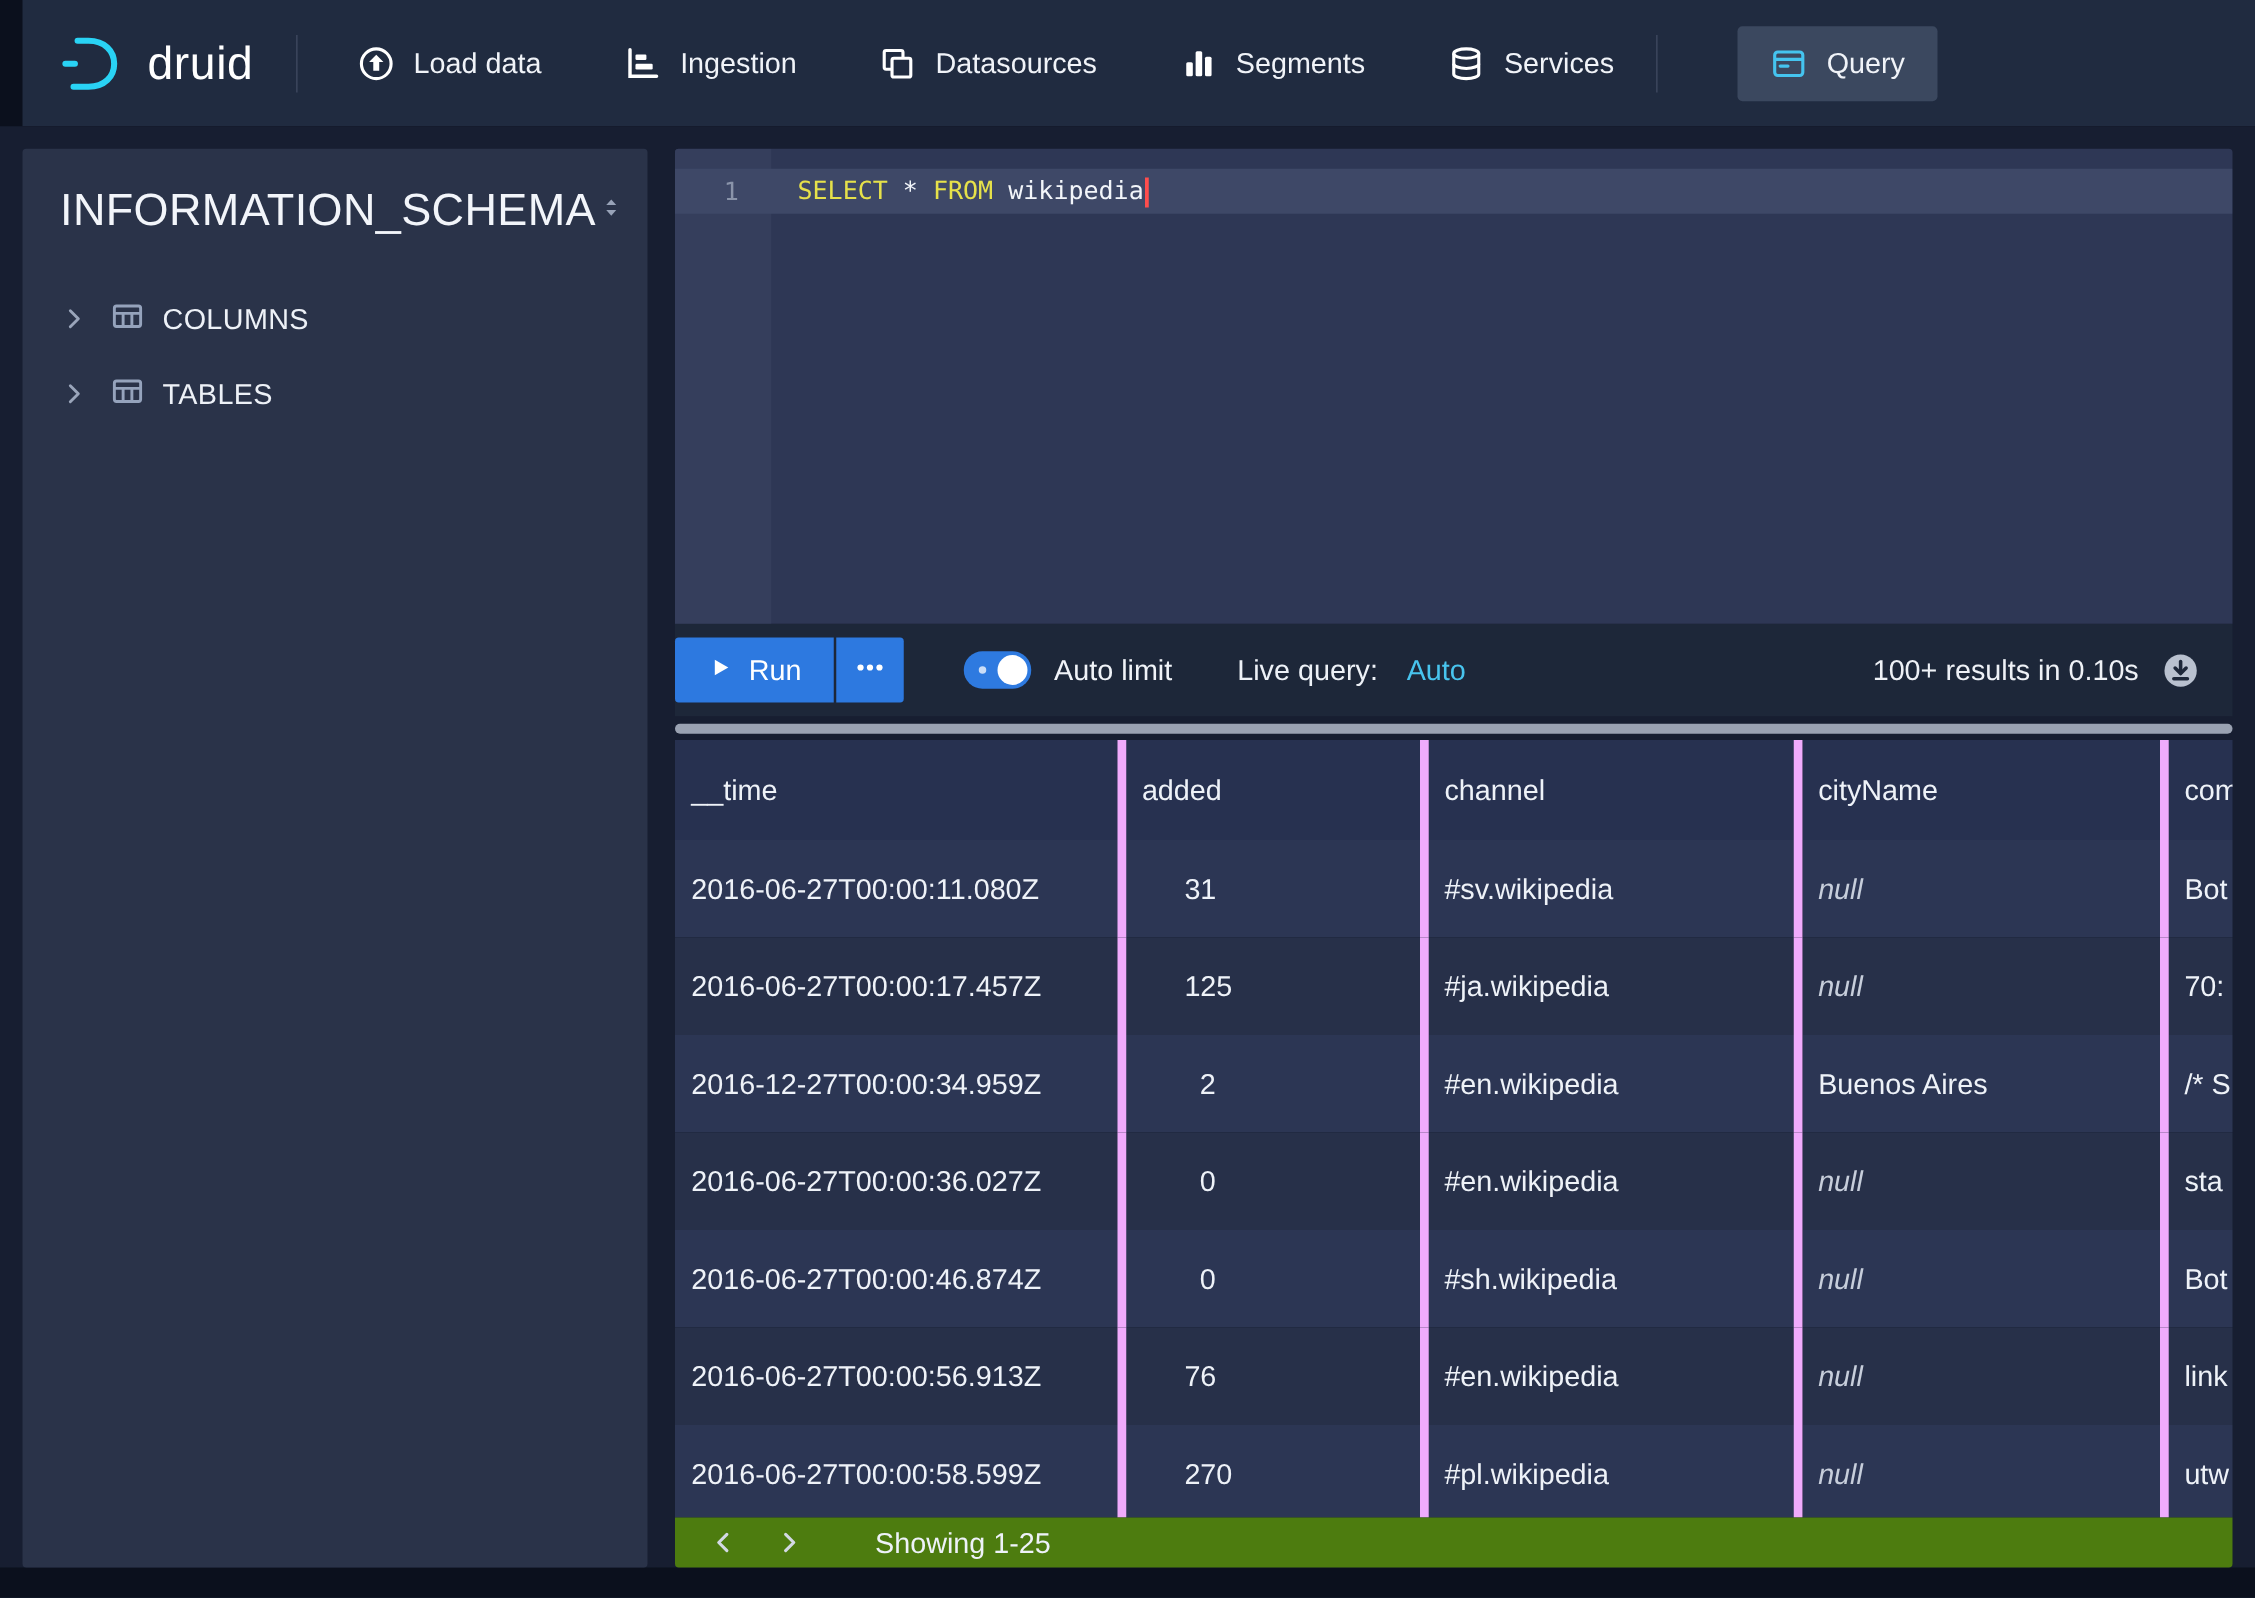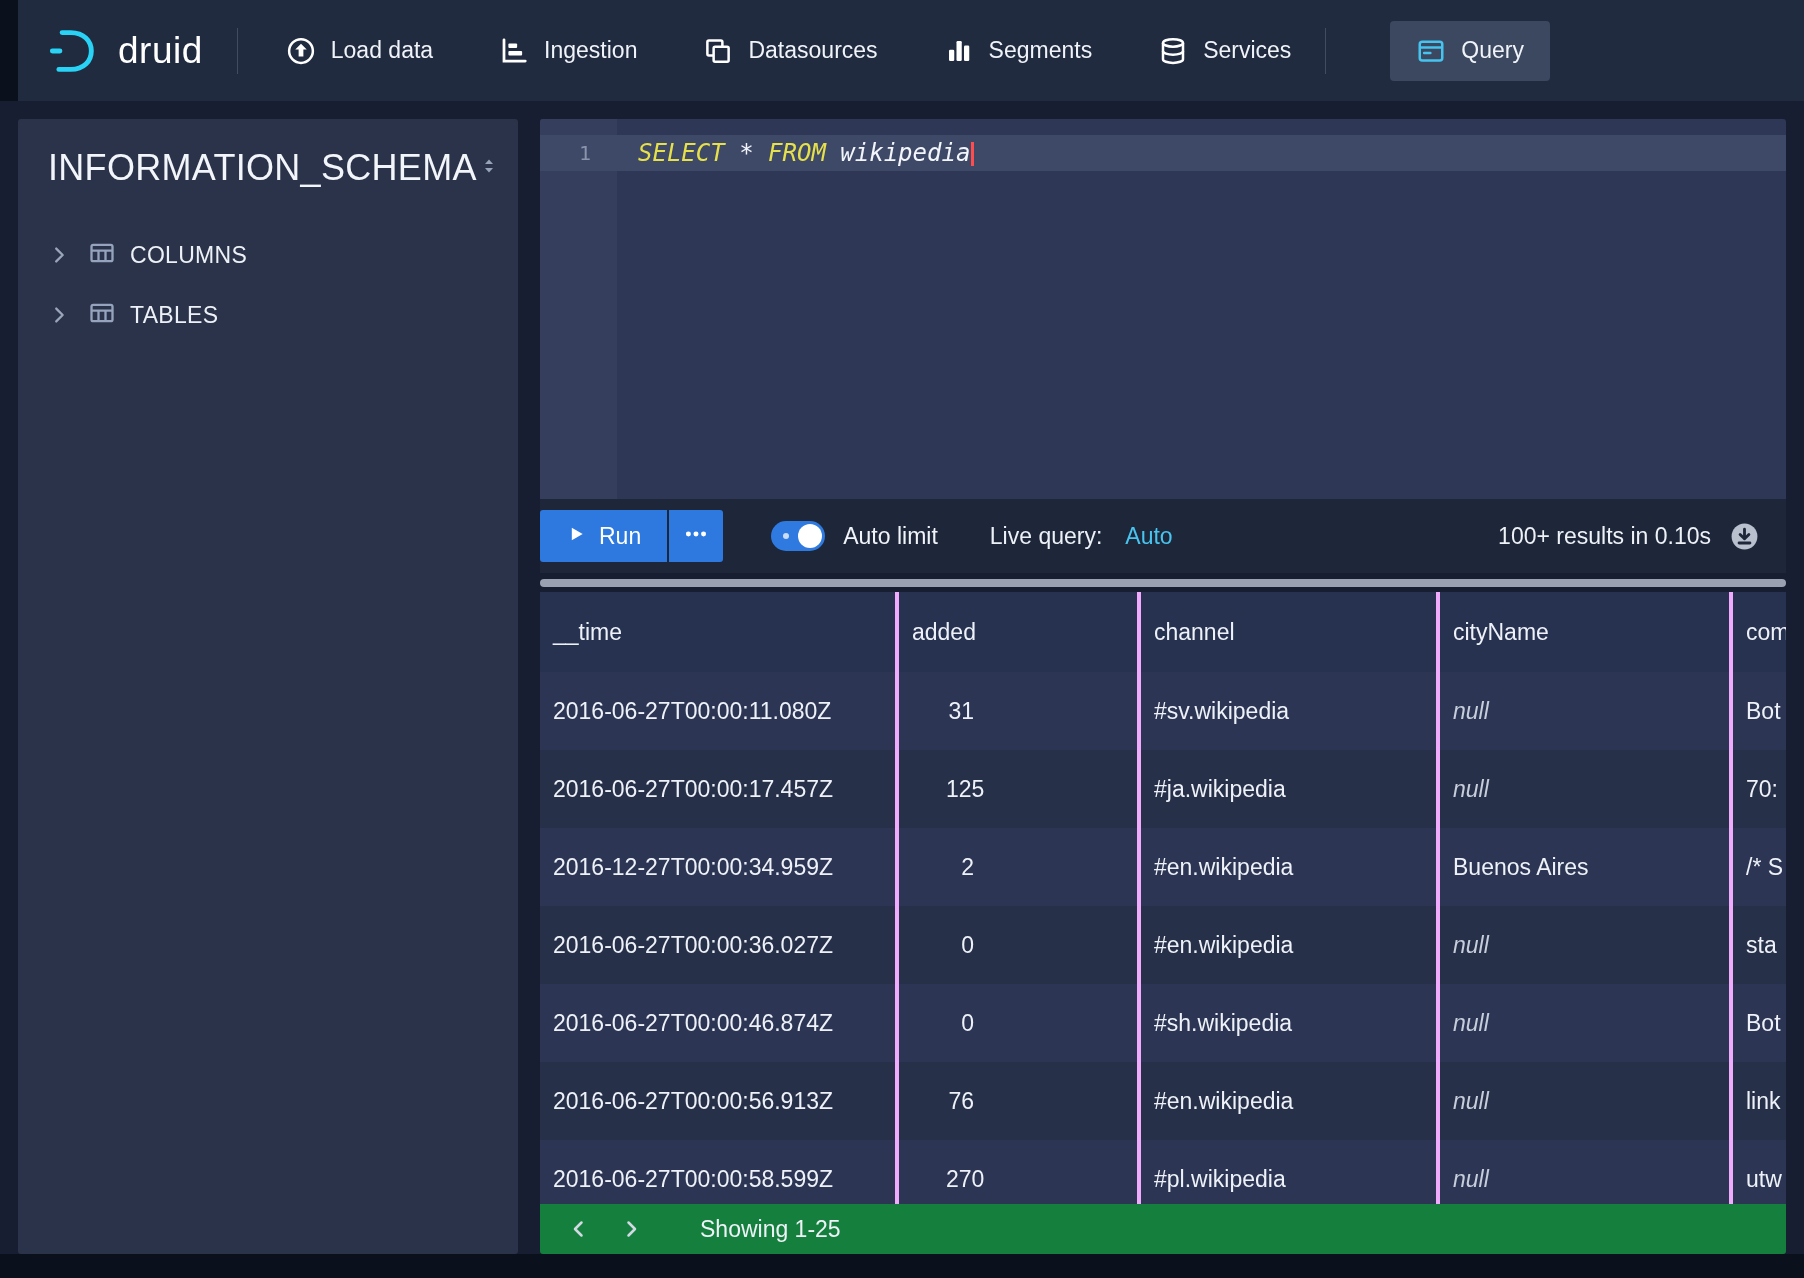--- a/index.html
+++ b/index.html
@@ -57,21 +57,21 @@
     position:relative; font-family:"DejaVu Sans Mono", monospace;
     padding-top:16px; overflow:hidden;
   }
   .gutter-bg { position:absolute; left:0; top:0; bottom:0; width:77px; background:#353e5c; }
   .code-line { position:relative; display:flex; height:36px; align-items:center; }
   .code-line.active { background:#3e4867; }
   .gutter-cell {
     width:77px; flex-shrink:0; text-align:right; padding-right:26px;
     color:#8a94aa; font-size:20px; position:relative; z-index:2;
   }
-  .code-cell { padding-left:21px; font-size:24px; white-space:pre; color:#f2f5fa; position:relative; z-index:2;font-style:italic; }
+  .code-cell { padding-left:21px; font-size:20px; white-space:pre; color:#f2f5fa; position:relative; z-index:2; }
   .tok-kw { color:#e6e14a; }
   .caret { display:inline-block; width:3px; height:24px; background:#ff4d4d; vertical-align:middle; margin-left:1px; }
 
   
   .runbar {
     height:74px; background:#1d2739; display:flex; align-items:center;
     padding-right:26px;
   }
   .run-group { display:flex; align-items:center; }
   .run-btn {
@@ -110,32 +110,32 @@
   .results { flex:1; overflow:hidden; position:relative; }
   table { border-collapse:collapse; table-layout:fixed; width:1431px; }
   col.c-time    { width:357px; }
   col.c-added   { width:242px; }
   col.c-channel { width:299px; }
   col.c-city    { width:293px; }
   col.c-comment { width:240px; }
   th, td {
     font-weight:400; text-align:left; font-size:23px; color:#eef2f8;
     padding-left:13px; white-space:nowrap; overflow:hidden;
-    border-right:4px solid #f0abfc;
+    border-right:7px solid #f0abfc;
   }
   th { height:80px; background:#273150; }
   td { height:78px; }
   tbody tr:nth-child(odd)  td { background:#2c3654; }
   tbody tr:nth-child(even) td { background:#273049; }
   td:nth-child(2) { text-align:right; padding-right:163px;padding-left:47px; }
   td.null-val { font-style:italic; color:#c7cedb; }
 
   
   .pager {
-    height:50px; background:#15803d; border-radius:0 0 3px 3px;
+    height:40px; background:#4d7c0f; border-radius:0 0 3px 3px;
     display:flex; align-items:center; padding-left:18px; gap:10px;
     position:relative; z-index:3;
   }
   .pager-btn { width:42px; height:42px; display:flex; align-items:center; justify-content:center; border-radius:3px; }
   .pager-text { font-size:23px; color:#eef2f8; margin-left:38px; }
 </style>
 </head>
 <body>
 
 <header class="navbar" data-interactable="false">

